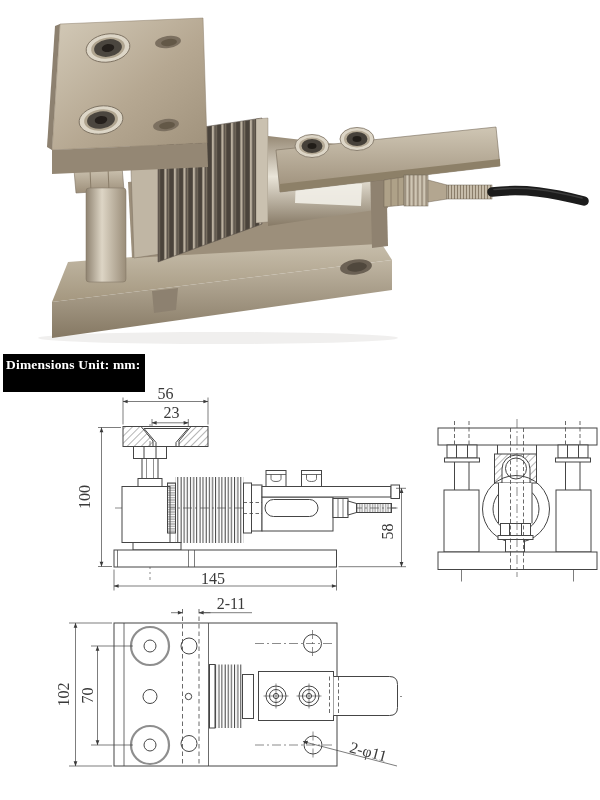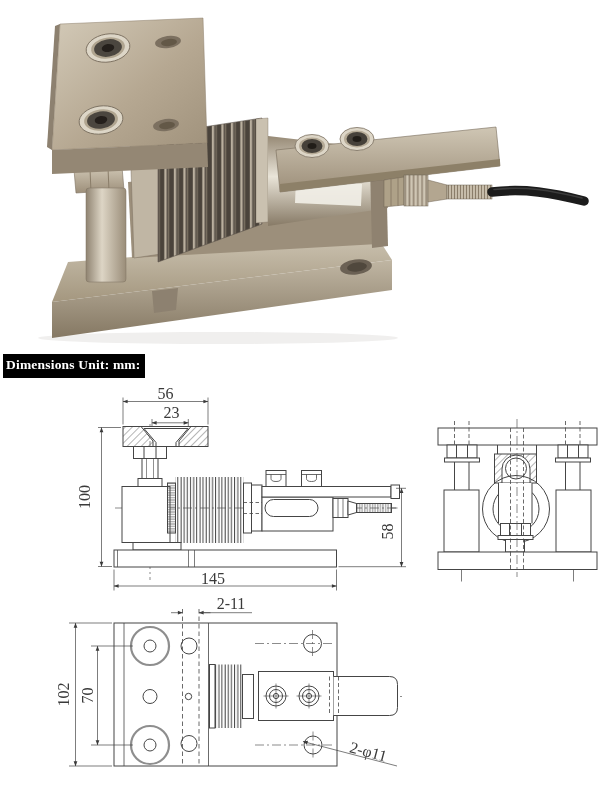--- a/index.html
+++ b/index.html
@@ -1,20 +1,20 @@
 <!DOCTYPE html>
 <html><head>
 <meta charset="utf-8">
 <style>
   html,body{margin:0;padding:0;background:#fff;}
   .page{position:relative;width:600px;height:800px;background:#fff;overflow:hidden;
         font-family:"Liberation Serif", serif;}
   .photo-wrap{position:absolute;left:0;top:0;width:600px;height:345px;}
   .unit-label{position:absolute;left:3px;top:354px;height:22px;line-height:22px;
-        background:#000;color:#fff;font-weight:bold;font-size:13.5px;padding:0 4px 2px 3px;
+        background:#000;color:#fff;font-weight:bold;font-size:13.5px;padding:0 4px 16px 3px;
         font-family:"Liberation Serif", serif;letter-spacing:0.2px;}
   .drawing-wrap{position:absolute;left:0;top:378px;width:600px;height:422px;}
   svg{display:block;}
   .dimtxt{font-family:"Liberation Serif", serif;font-size:16px;fill:#3a3a3a;}
 </style>
 </head>
 <body>
 
 <div class="page">
 

